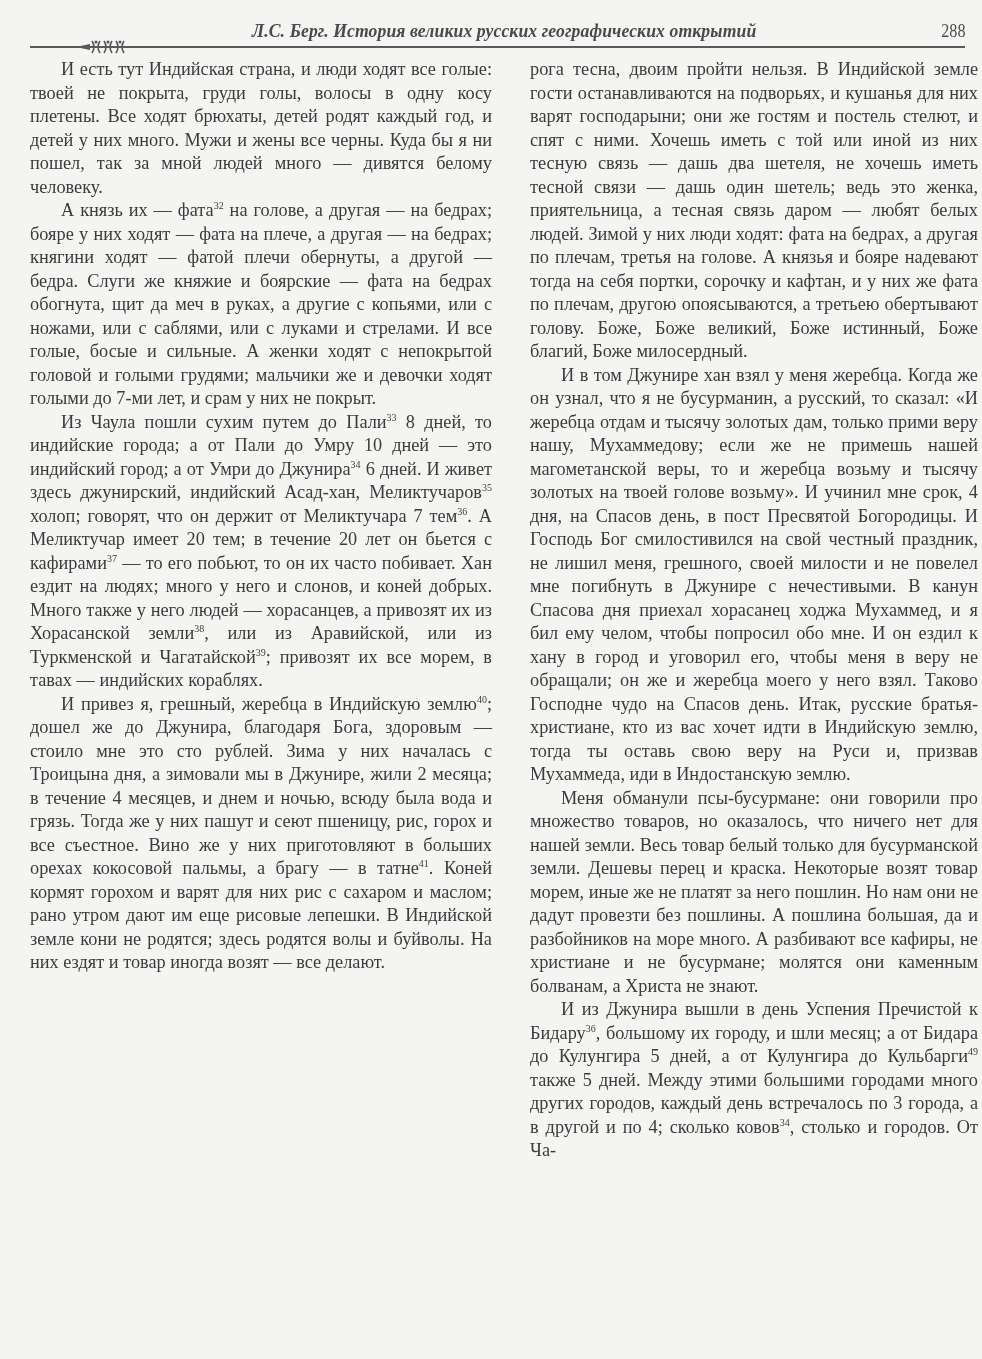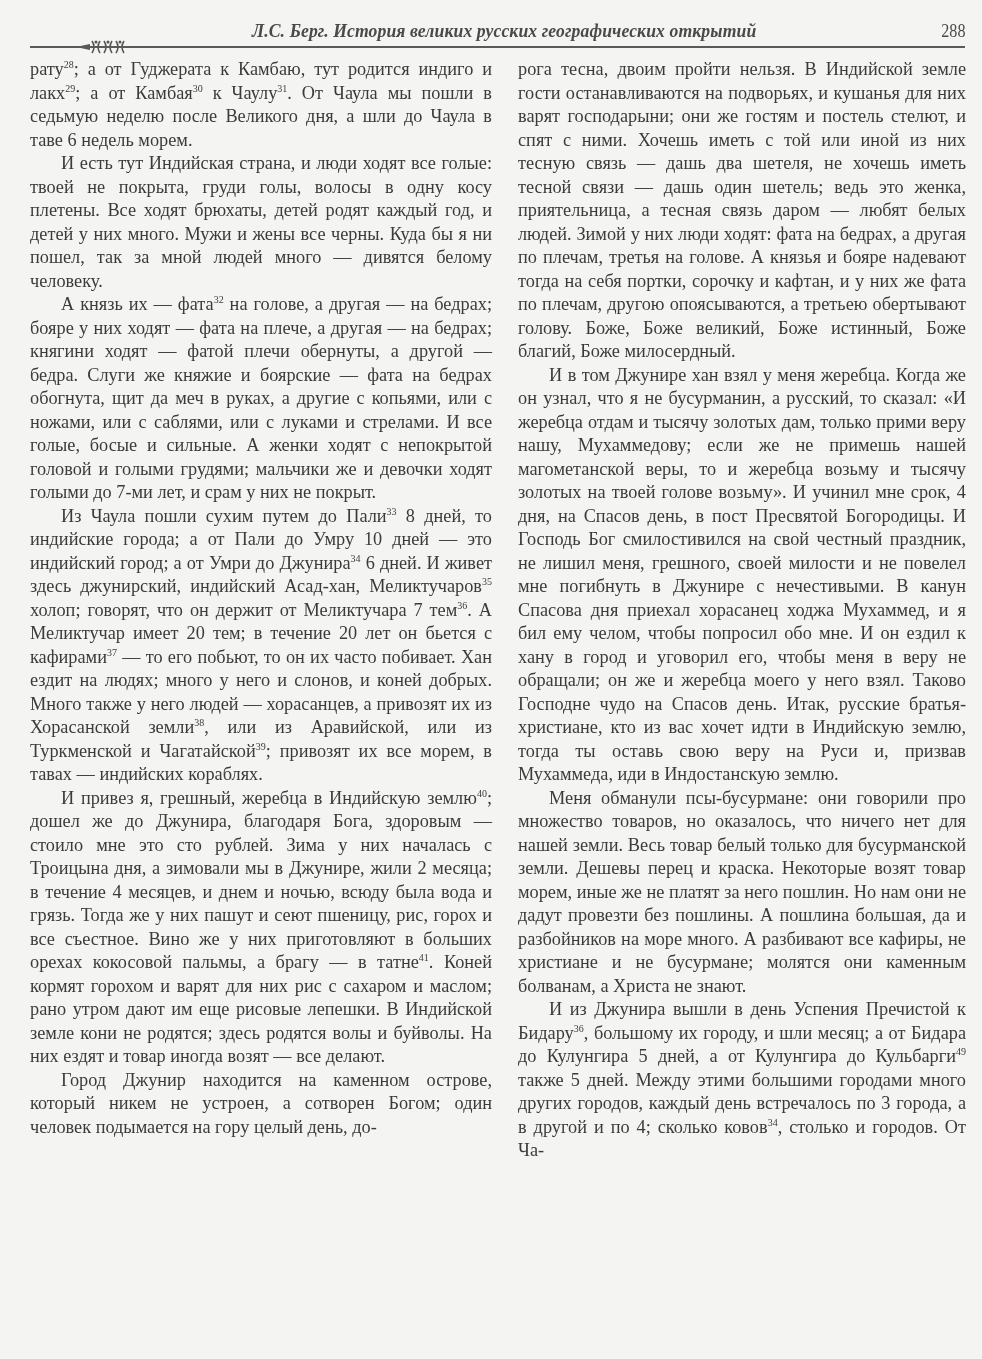--- a/index.html
+++ b/index.html
@@ -33,21 +33,21 @@
     .ornament {
       position: absolute; left: 40px; top: 17px; width: 70px; height: 18px;
     }
     .col {
       position: absolute; top: 58px;
       font-size: 18.3px; line-height: 23.5px;
       text-align: justify;
       color: #3b3b3b;
     }
     .col-left { left: 30px; width: 462px; }
-    .col-right { left: 518px; width: 448px; }
+    .col-right { left: 530px; width: 448px; }
     .col p { margin: 0; }
     .col p.indent { text-indent: 31px; }
     sup { font-size: 10px; line-height: 0; vertical-align: 7px; }
   </style>
 </head>
 <body>
 
 <div class="page">
   <div class="header">
     <svg class="ornament" viewBox="0 0 70 18">
@@ -64,26 +64,24 @@
       <circle cx="26" cy="5" r="1.5" fill="#555"></circle>
       <circle cx="38" cy="5" r="1.5" fill="#555"></circle>
       <circle cx="50" cy="5" r="1.5" fill="#555"></circle>
     </svg>
     <div class="header-title">Л.С. Берг. История великих русских географических открытий</div>
     <div class="header-page">288</div>
     <div class="header-rule"></div>
   </div>
 
   <div class="col col-left" id="col-left">
-      <p class="">рату<sup>28</sup>; а от Гуджерата к Камбаю, тут родится индиго и лакх<sup>29</sup>; а от Камбая<sup>30</sup> к Чаулу<sup>31</sup>. От Чаула мы пошли в седьмую неделю после Великого дня, а шли до Чаула в таве 6 недель морем.</p>
       <p class="indent">И есть тут Индийская страна, и люди ходят все голые: твоей не покрыта, груди голы, волосы в одну косу плетены. Все ходят брюхаты, детей родят каждый год, и детей у них много. Мужи и жены все черны. Куда бы я ни пошел, так за мной людей много — дивятся белому человеку.</p>
       <p class="indent">А князь их — фата<sup>32</sup> на голове, а другая — на бедрах; бояре у них ходят — фата на плече, а другая — на бедрах; княгини ходят — фатой плечи обернуты, а другой — бедра. Слуги же княжие и боярские — фата на бедрах обогнута, щит да меч в руках, а другие с копьями, или с ножами, или с саблями, или с луками и стрелами. И все голые, босые и сильные. А женки ходят с непокрытой головой и голыми грудями; мальчики же и девочки ходят голыми до 7-ми лет, и срам у них не покрыт.</p>
       <p class="indent">Из Чаула пошли сухим путем до Пали<sup>33</sup> 8 дней, то индийские города; а от Пали до Умру 10 дней — это индийский город; а от Умри до Джунира<sup>34</sup> 6 дней. И живет здесь джунирский, индийский Асад-хан, Меликтучаров<sup>35</sup> холоп; говорят, что он держит от Меликтучара 7 тем<sup>36</sup>. А Меликтучар имеет 20 тем; в течение 20 лет он бьется с кафирами<sup>37</sup> — то его побьют, то он их часто побивает. Хан ездит на людях; много у него и слонов, и коней добрых. Много также у него людей — хорасанцев, а привозят их из Хорасанской земли<sup>38</sup>, или из Аравийской, или из Туркменской и Чагатайской<sup>39</sup>; привозят их все морем, в тавах — индийских кораблях.</p>
       <p class="indent">И привез я, грешный, жеребца в Индийскую землю<sup>40</sup>; дошел же до Джунира, благодаря Бога, здоровым — стоило мне это сто рублей. Зима у них началась с Троицына дня, а зимовали мы в Джунире, жили 2 месяца; в течение 4 месяцев, и днем и ночью, всюду была вода и грязь. Тогда же у них пашут и сеют пшеницу, рис, горох и все съестное. Вино же у них приготовляют в больших орехах кокосовой пальмы, а брагу — в татне<sup>41</sup>. Коней кормят горохом и варят для них рис с сахаром и маслом; рано утром дают им еще рисовые лепешки. В Индийской земле кони не родятся; здесь родятся волы и буйволы. На них ездят и товар иногда возят — все делают.</p>
-      <p class="indent">Город Джунир находится на каменном острове, который никем не устроен, а сотворен Богом; один человек подымается на гору целый день, до-</p>
     </div>
   <div class="col col-right" id="col-right">
       <p class="">рога тесна, двоим пройти нельзя. В Индийской земле гости останавливаются на подворьях, и кушанья для них варят господарыни; они же гостям и постель стелют, и спят с ними. Хочешь иметь с той или иной из них тесную связь — дашь два шетеля, не хочешь иметь тесной связи — дашь один шетель; ведь это женка, приятельница, а тесная связь даром — любят белых людей. Зимой у них люди ходят: фата на бедрах, а другая по плечам, третья на голове. А князья и бояре надевают тогда на себя портки, сорочку и кафтан, и у них же фата по плечам, другою опоясываются, а третьею обертывают голову. Боже, Боже великий, Боже истинный, Боже благий, Боже милосердный.</p>
       <p class="indent">И в том Джунире хан взял у меня жеребца. Когда же он узнал, что я не бусурманин, а русский, то сказал: «И жеребца отдам и тысячу золотых дам, только прими веру нашу, Мухаммедову; если же не примешь нашей магометанской веры, то и жеребца возьму и тысячу золотых на твоей голове возьму». И учинил мне срок, 4 дня, на Спасов день, в пост Пресвятой Богородицы. И Господь Бог смилостивился на свой честный праздник, не лишил меня, грешного, своей милости и не повелел мне погибнуть в Джунире с нечестивыми. В канун Спасова дня приехал хорасанец ходжа Мухаммед, и я бил ему челом, чтобы попросил обо мне. И он ездил к хану в город и уговорил его, чтобы меня в веру не обращали; он же и жеребца моего у него взял. Таково Господне чудо на Спасов день. Итак, русские братья-христиане, кто из вас хочет идти в Индийскую землю, тогда ты оставь свою веру на Руси и, призвав Мухаммеда, иди в Индостанскую землю.</p>
       <p class="indent">Меня обманули псы-бусурмане: они говорили про множество товаров, но оказалось, что ничего нет для нашей земли. Весь товар белый только для бусурманской земли. Дешевы перец и краска. Некоторые возят товар морем, иные же не платят за него пошлин. Но нам они не дадут провезти без пошлины. А пошлина большая, да и разбойников на море много. А разбивают все кафиры, не христиане и не бусурмане; молятся они каменным болванам, а Христа не знают.</p>
       <p class="indent">И из Джунира вышли в день Успения Пречистой к Бидару<sup>36</sup>, большому их городу, и шли месяц; а от Бидара до Кулунгира 5 дней, а от Кулунгира до Кульбарги<sup>49</sup> также 5 дней. Между этими большими городами много других городов, каждый день встречалось по 3 города, а в другой и по 4; сколько ковов<sup>34</sup>, столько и городов. От Ча-</p>
     </div>
 </div>
 
 </body></html>

